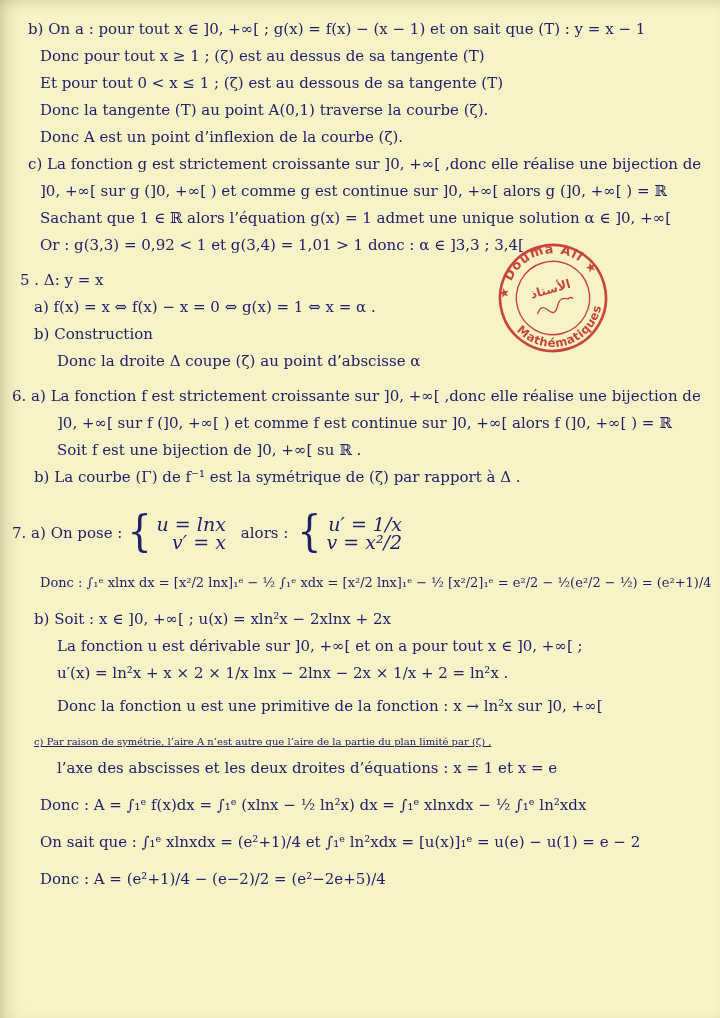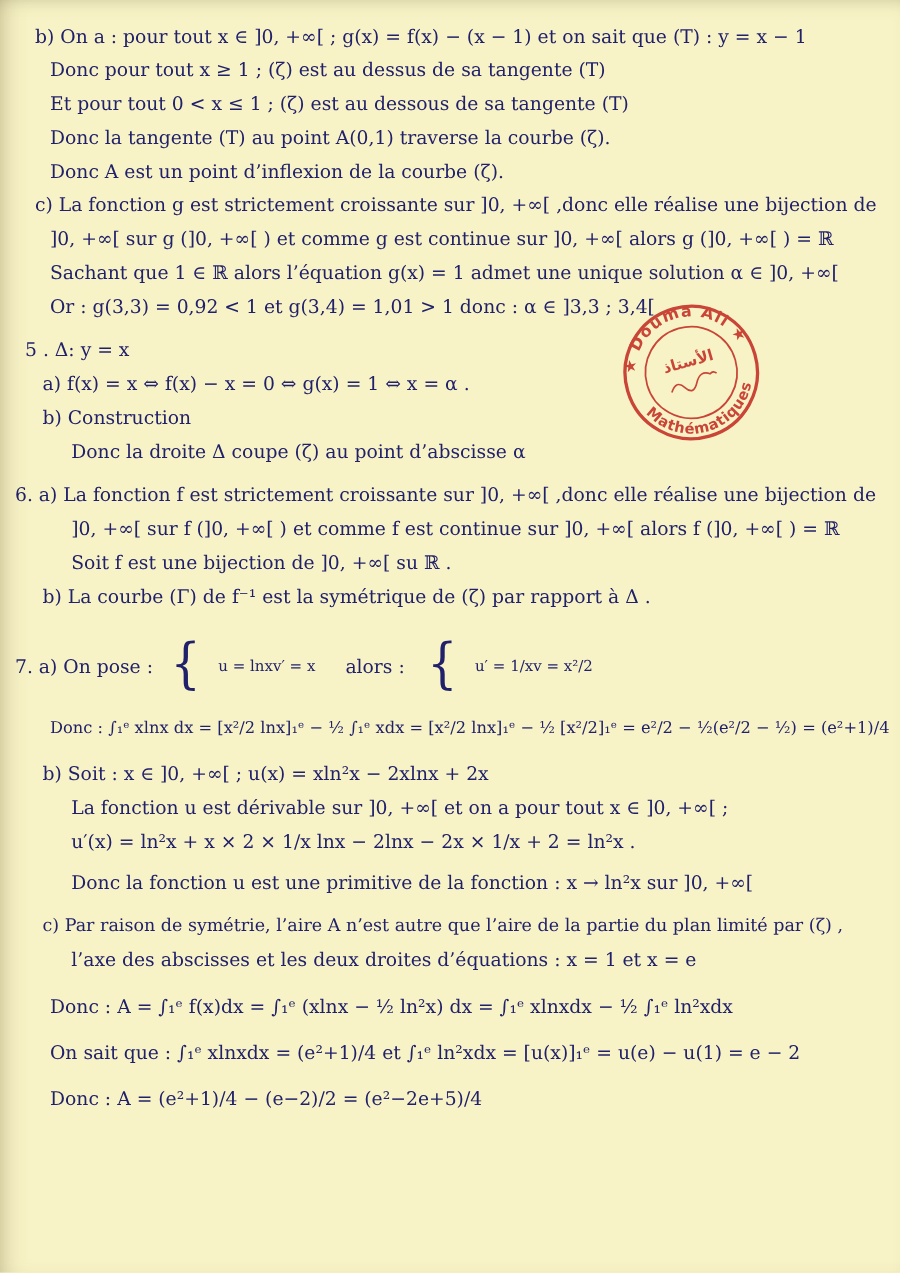--- a/index.html
+++ b/index.html
@@ -15,51 +15,52 @@
     width: 720px; height: 1018px;
     padding-top: 16px;
     background: var(--background, #f8f3c6);
     box-shadow: inset 14px 0 22px -16px rgba(90,80,40,.45), inset 0 10px 18px -14px rgba(90,80,40,.35);
   }
   .ln {
     font-size: 15px;
     line-height: 27px;
     white-space: nowrap;
   }
-  .fit  { font-size: 14px; }
+  .fit  { font-size: 10px; text-decoration: underline; }
   .math { font-size: 13px; }
   .inA { padding-left: 20px; }
   .inB { padding-left: 12px; }
   .inC { padding-left: 28px; }
   .inD { padding-left: 34px; }
   .inE { padding-left: 40px; }
   .inF { padding-left: 57px; }
   .mt6  { margin-top: 6px; }
   .mt8  { margin-top: 8px; }
   .mt10 { margin-top: 10px; }
   .mt12 { margin-top: 12px; }
   .sys {
     display: flex;
     align-items: center;
     height: 60px;
-    gap: 14px;
+    gap: 5px;
     text-align: right;
   }
   .brace {
     font-size: 38px;
     line-height: 1;
     font-family: "DejaVu Serif", serif;
     transform: scaleY(1.15);
     padding-bottom: 4px;
   }
   .stack {
     display: inline-flex;
-    flex-direction: row;
-    font-size: 12px;
+    flex-direction: column;
+    font-size: 19px;
     line-height: 18px;
+    font-style: italic;
   }
   .sys-mid { padding: 0 4px 0 10px; }
   .stamp {
     position: absolute;
     left: 497px; top: 242px;
     width: 112px; height: 112px;
     transform: rotate(-16deg);
     opacity: .92;
   }
   .ring   { fill: none; stroke: var(--stamp_color, #c5372c); stroke-width: 2.6; }

